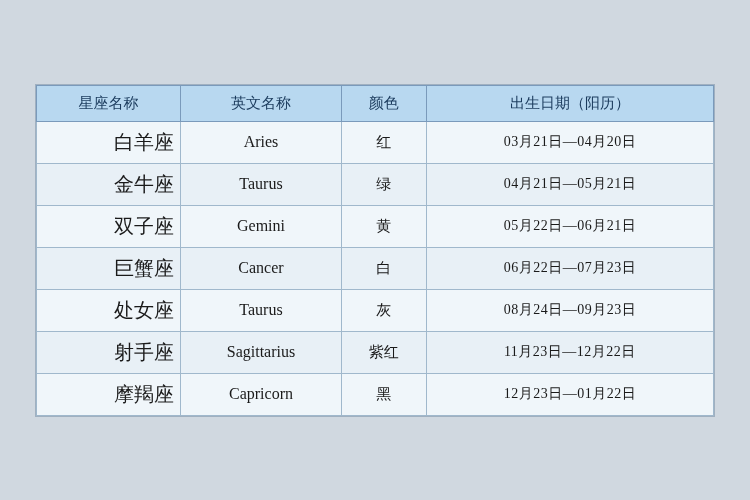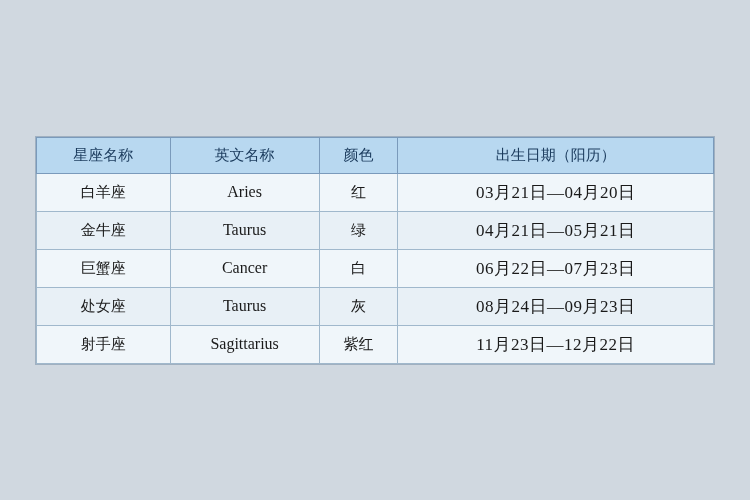--- a/index.html
+++ b/index.html
@@ -47,33 +47,34 @@
       text-align: center;
       color: #1a1a1a;
       background-color: #f0f6fa;
     }
 
     tr:nth-child(even) td {
       background-color: #e8f0f6;
     }
 
     td.chinese-name {
-      font-size: 15px;
+      font-size: 20px;
+      text-align: right;
     }
 
     td.english-name {
       font-size: 16px;
     }
 
     td.color-col {
       font-size: 15px;
     }
 
     td.date-col {
-      font-size: 17px;
+      font-size: 14px;
       letter-spacing: 0.5px;
     }
   </style>
 </head>
 <body>
 
 <div class="table-container">
   <table>
     <thead>
       <tr>
@@ -90,32 +91,44 @@
           <td class="color-col">红</td>
           <td class="date-col">03月21日—04月20日</td>
         </tr>
         <tr>
           <td class="chinese-name">金牛座</td>
           <td class="english-name">Taurus</td>
           <td class="color-col">绿</td>
           <td class="date-col">04月21日—05月21日</td>
         </tr>
         <tr>
+          <td class="chinese-name">双子座</td>
+          <td class="english-name">Gemini</td>
+          <td class="color-col">黄</td>
+          <td class="date-col">05月22日—06月21日</td>
+        </tr>
+        <tr>
           <td class="chinese-name">巨蟹座</td>
           <td class="english-name">Cancer</td>
           <td class="color-col">白</td>
           <td class="date-col">06月22日—07月23日</td>
         </tr>
         <tr>
           <td class="chinese-name">处女座</td>
           <td class="english-name">Taurus</td>
           <td class="color-col">灰</td>
           <td class="date-col">08月24日—09月23日</td>
         </tr>
         <tr>
           <td class="chinese-name">射手座</td>
           <td class="english-name">Sagittarius</td>
           <td class="color-col">紫红</td>
           <td class="date-col">11月23日—12月22日</td>
         </tr>
+        <tr>
+          <td class="chinese-name">摩羯座</td>
+          <td class="english-name">Capricorn</td>
+          <td class="color-col">黑</td>
+          <td class="date-col">12月23日—01月22日</td>
+        </tr>
       </tbody>
   </table>
 </div>
 
 </body></html>

